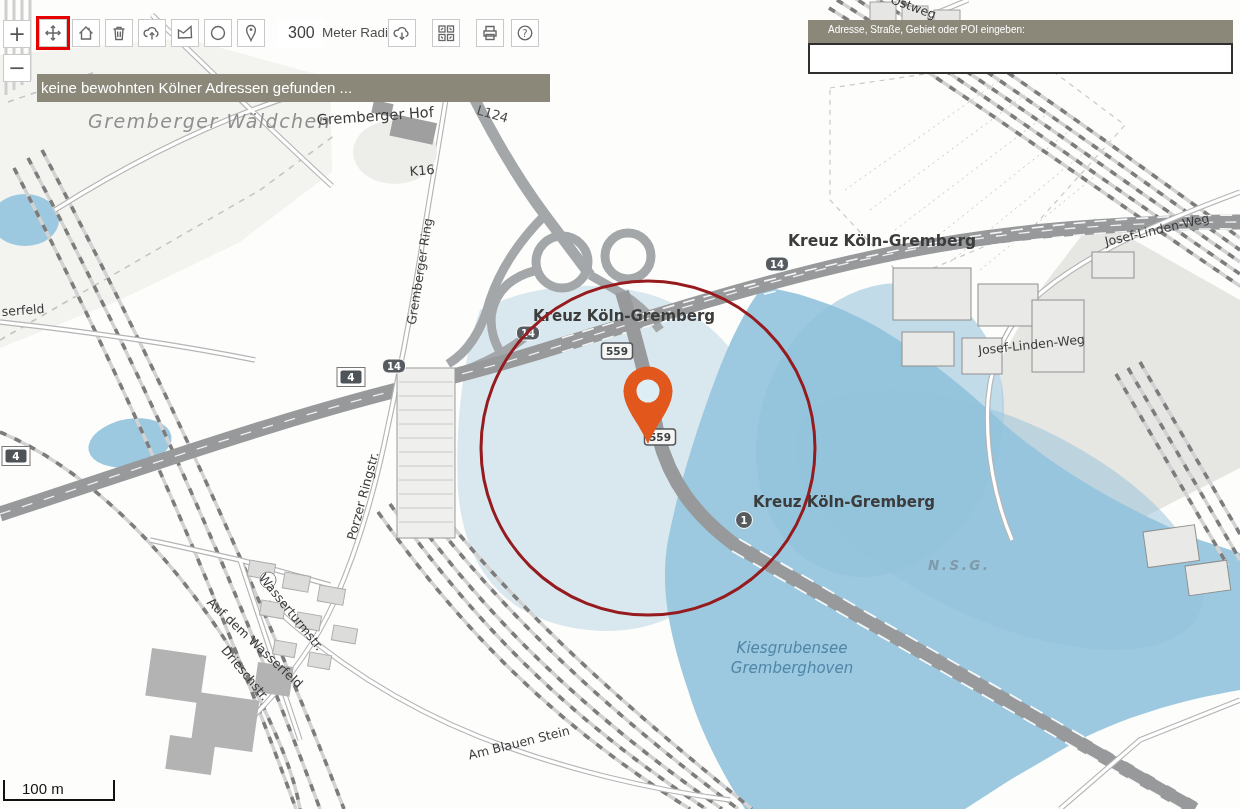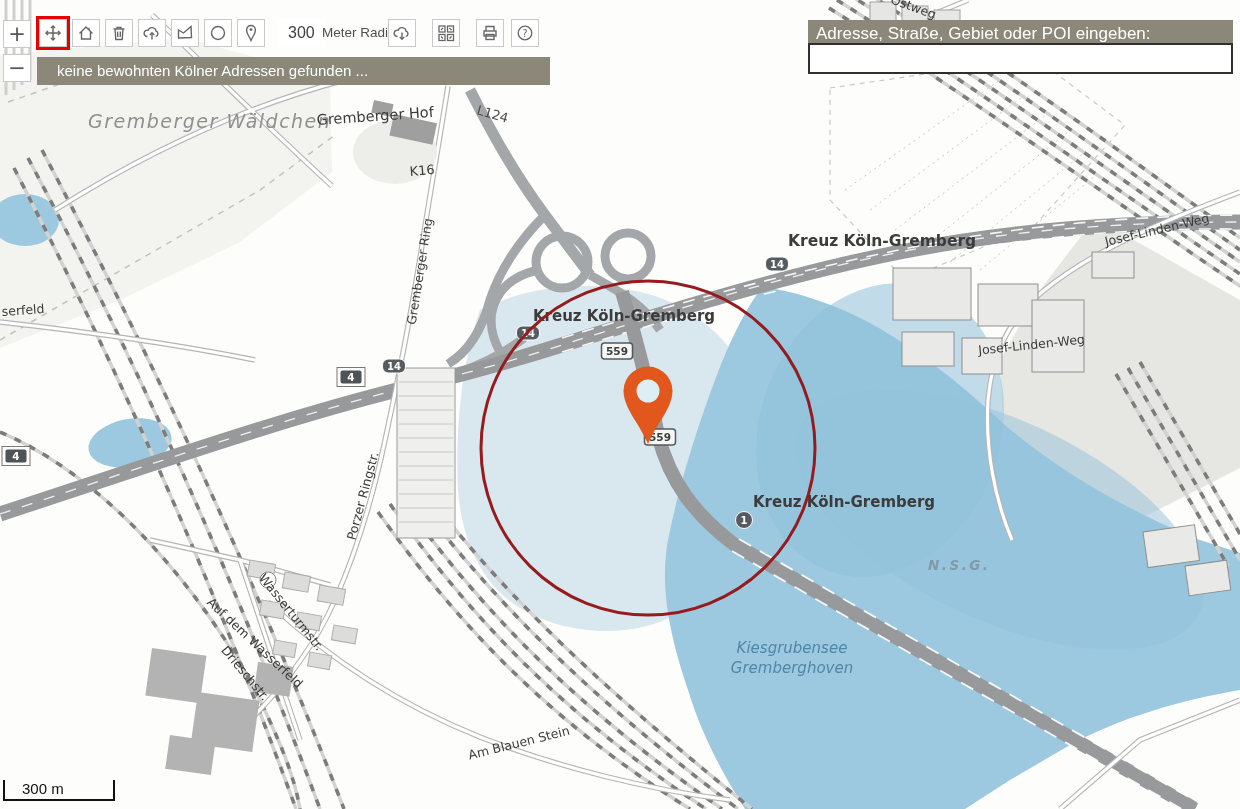--- a/index.html
+++ b/index.html
@@ -11,26 +11,26 @@
   
   .btn{position:absolute;width:28px;height:28px;background:#fff;border:1px solid #c9c9c9;
        box-sizing:border-box;display:flex;align-items:center;justify-content:center;
        color:#666;padding:0;cursor:pointer;}
   .btn svg{display:block;}
   .zoombtn{font-size:21px;line-height:1;color:#555;font-family:"DejaVu Sans",sans-serif;}
   .selected{outline:3px solid #e60000;outline-offset:0px;}
   #radius-input{position:absolute;left:277px;top:19px;width:48px;height:28px;border:1px solid rgba(0,0,0,0);
        background:#fff;font-size:16px;color:#3f3f3f;padding:0 0 0 10px;box-sizing:border-box;}
   #radius-label{position:absolute;left:322px;top:25px;font-size:13.5px;color:#4f4f4f;}
-  #status-bar{position:absolute;left:37px;top:57px;width:513px;height:28px;background:#8b887a;
-       color:#fff;font-size:15px;line-height:28px;padding-left:20px;box-sizing:border-box;
+  #status-bar{position:absolute;left:37px;top:74px;width:513px;height:28px;background:#8b887a;
+       color:#fff;font-size:15px;line-height:28px;padding-left:4px;box-sizing:border-box;
        white-space:nowrap;overflow:hidden;}
   
   #search-panel{position:absolute;left:808px;top:20px;width:425px;}
-  #search-label{background:#8b887a;color:#fff;font-size:17px;padding:4px 8px;height:23px;
+  #search-label{background:#8b887a;color:#fff;font-size:10px;padding:4px 20px;height:23px;
        box-sizing:border-box;white-space:nowrap;}
   #search-input{display:block;width:100%;height:31px;border:2px solid #2f2f2f;background:#fff;
        box-sizing:border-box;font-size:14px;padding:0 6px;}
   
   #scale-bar{position:absolute;left:3px;bottom:8px;width:108px;height:19px;
        border-left:2px solid #111;border-right:2px solid #111;border-bottom:2px solid #111;}
   #scale-bar span{font-size:15px;color:#111;margin-left:17px;line-height:17px;display:inline-block;}
 </style>
 </head>
 <body>
@@ -402,14 +402,14 @@
 </button>
 
 <div id="status-bar">keine bewohnten Kölner Adressen gefunden ...</div>
 
 <div id="search-panel">
   <div id="search-label">Adresse, Straße, Gebiet oder POI eingeben:</div>
   <input id="search-input" value="" style="">
 </div>
 
 <div id="scale-bar">
-  <span>300 m</span>
+  <span>100 m</span>
 </div>
 
 </body></html>

